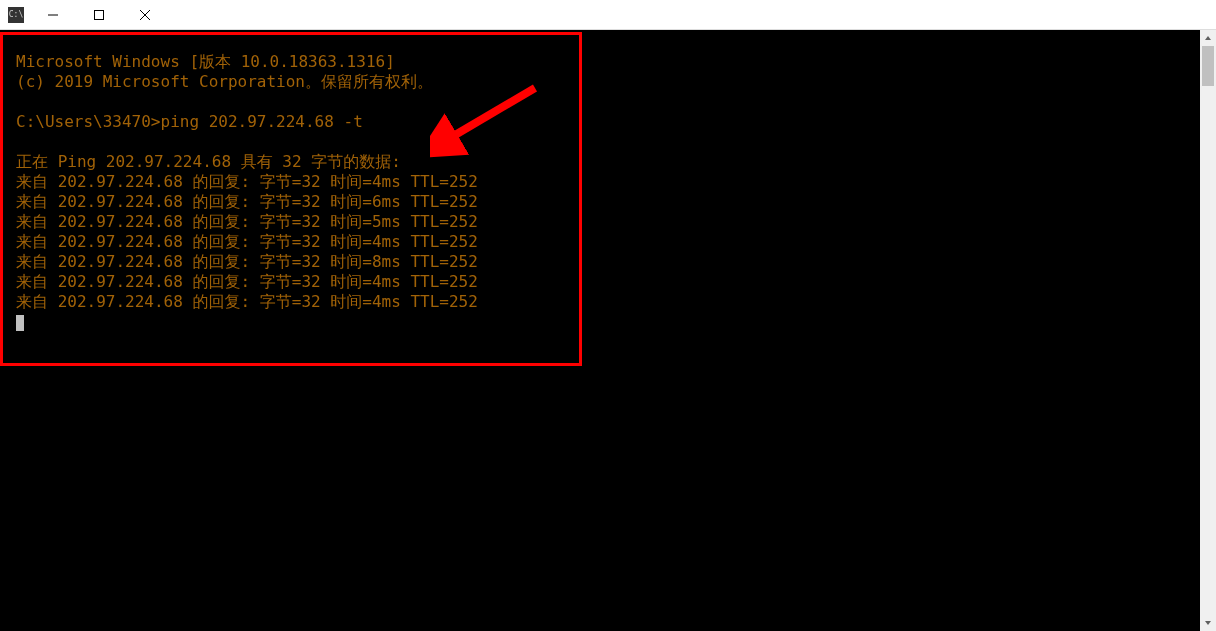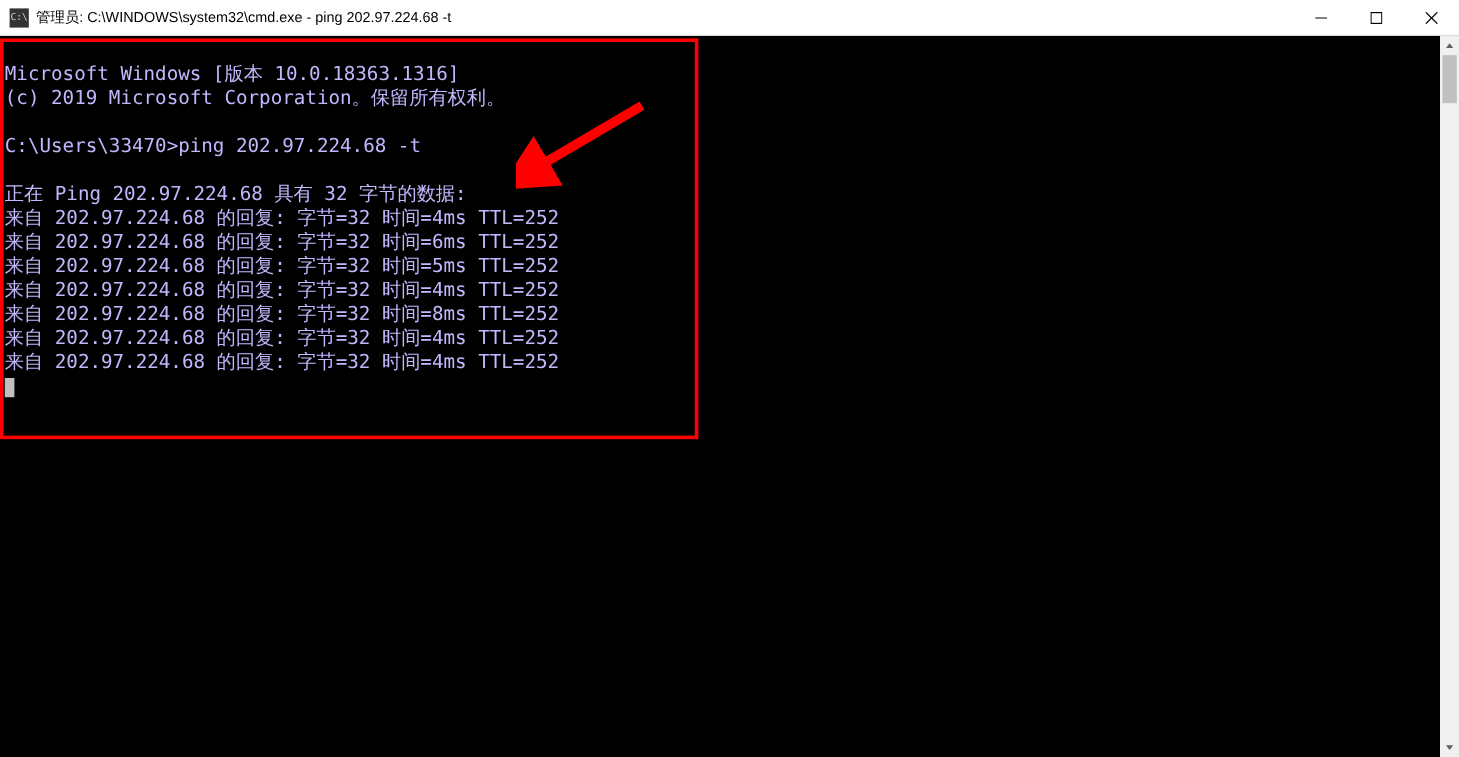--- a/index.html
+++ b/index.html
@@ -68,25 +68,25 @@
       height: 10px;
     }
     .console-area {
       flex: 1;
       background: #000;
       position: relative;
       display: flex;
     }
     .console-content {
       flex: 1;
-      padding: 2px 4px;
+      padding: 2px 16px;
       font-family: "NSimSun", "SimSun", "Consolas", monospace;
       font-size: 16px;
       line-height: 20px;
-      color: #c4b5fd;
+      color: #a16207;
       white-space: pre;
       overflow: hidden;
     }
     .console-line {
       white-space: pre;
     }
     .cursor {
       display: inline-block;
       width: 8px;
       height: 16px;
@@ -140,21 +140,20 @@
       pointer-events: none;
       z-index: 11;
     }
   </style>
 </head>
 <body>
 
 <div class="window">
   <div class="titlebar">
     <div class="titlebar-icon">C:\</div>
-    <div class="titlebar-text">管理员: C:\WINDOWS\system32\cmd.exe - ping  202.97.224.68 -t</div>
     <div class="titlebar-controls">
       <div class="titlebar-btn">
         <svg viewBox="0 0 10 10">
             <line x1="0" y1="5" x2="10" y2="5" stroke="#000" stroke-width="1"></line>
           </svg>
       </div>
       <div class="titlebar-btn">
         <svg viewBox="0 0 10 10">
             <rect x="0.5" y="0.5" width="9" height="9" fill="none" stroke="#000" stroke-width="1"></rect>
           </svg>

